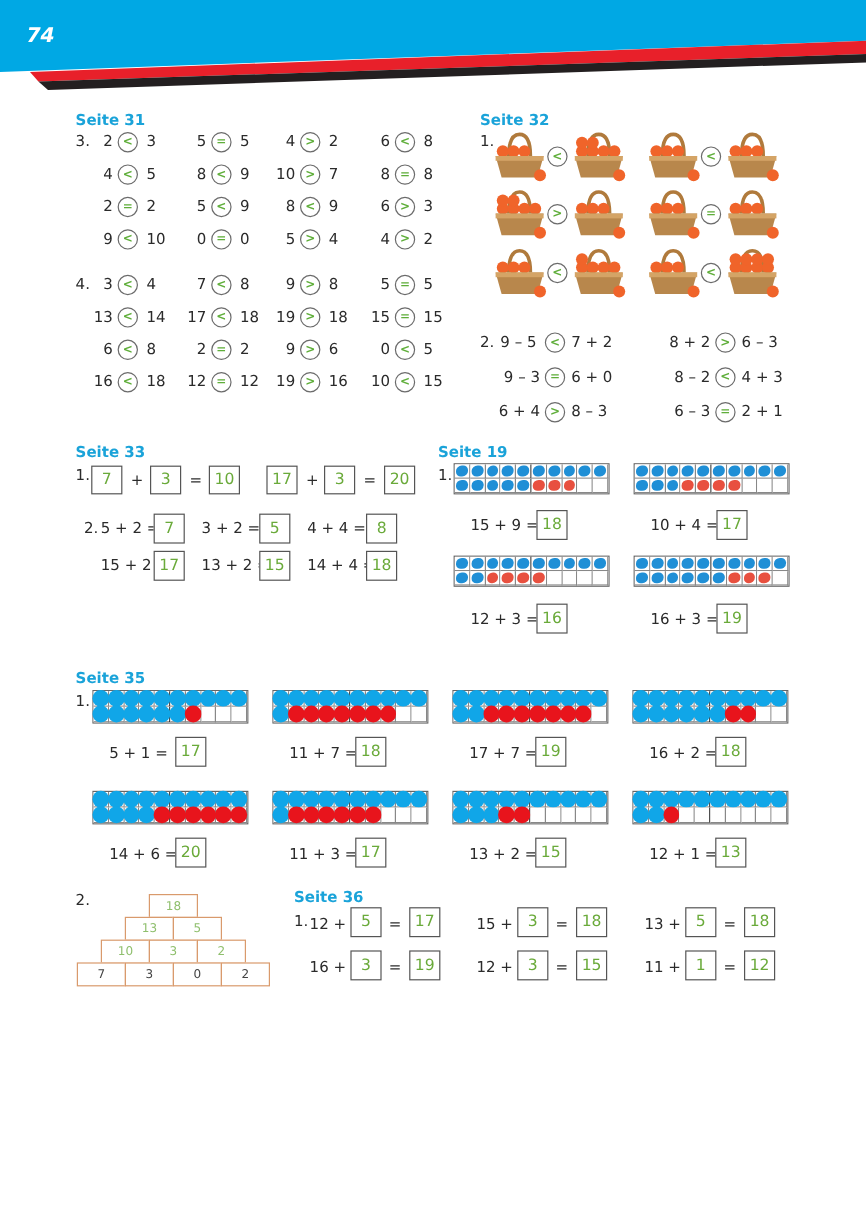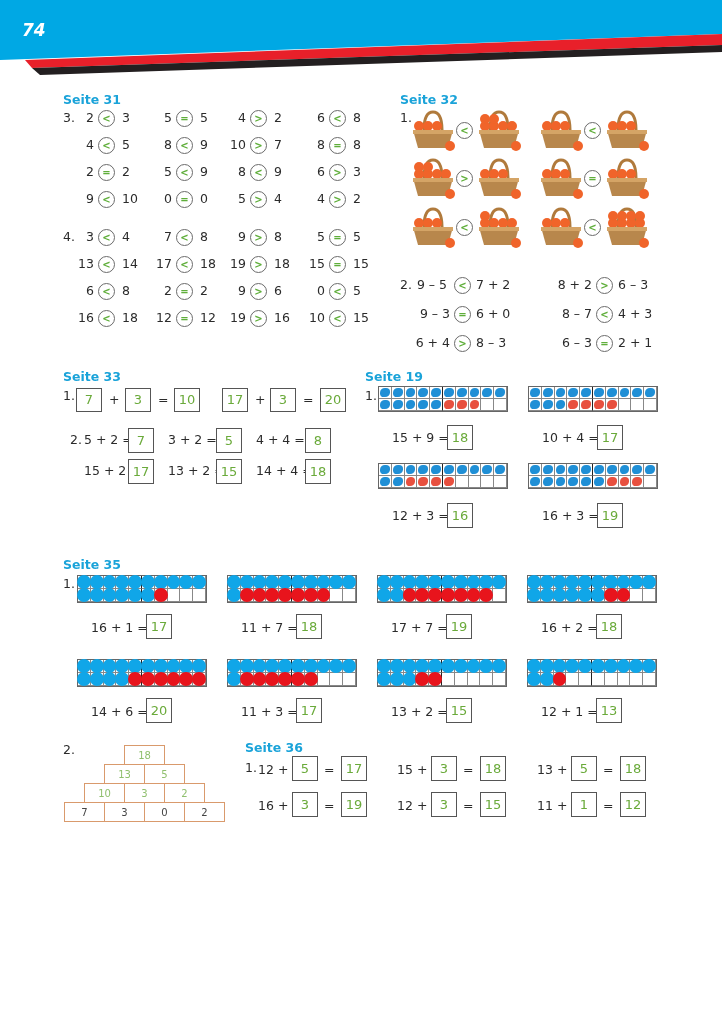--- a/index.html
+++ b/index.html
@@ -276,21 +276,21 @@
 <div id="s32t2">
     <div class="txt" style="left: 414px; top: 277px; width: 36px; text-align: center;">9 – 5</div>
     <div class="circ" style="left: 454px; top: 277px;">&lt;</div>
     <div class="txt" style="left: 476px; top: 277px;">7 + 2</div>
     <div class="txt" style="left: 556px; top: 277px; width: 36px; text-align: right;">8 + 2</div>
     <div class="circ" style="left: 596px; top: 277px;">&gt;</div>
     <div class="txt" style="left: 618px; top: 277px;">6 – 3</div>
     <div class="txt" style="left: 414px; top: 306px; width: 36px; text-align: right;">9 – 3</div>
     <div class="circ" style="left: 454px; top: 306px;">=</div>
     <div class="txt" style="left: 476px; top: 306px;">6 + 0</div>
-    <div class="txt" style="left: 556px; top: 306px; width: 36px; text-align: right;">8 – 7</div>
+    <div class="txt" style="left: 556px; top: 306px; width: 36px; text-align: right;">8 – 2</div>
     <div class="circ" style="left: 596px; top: 306px;">&lt;</div>
     <div class="txt" style="left: 618px; top: 306px;">4 + 3</div>
     <div class="txt" style="left: 414px; top: 335px; width: 36px; text-align: right;">6 + 4</div>
     <div class="circ" style="left: 454px; top: 335px;">&gt;</div>
     <div class="txt" style="left: 476px; top: 335px;">8 – 3</div>
     <div class="txt" style="left: 556px; top: 335px; width: 36px; text-align: right;">6 – 3</div>
     <div class="circ" style="left: 596px; top: 335px;">=</div>
     <div class="txt" style="left: 618px; top: 335px;">2 + 1</div>
   </div>
 
@@ -617,21 +617,21 @@
       <div class="cell">
         <div class="dot b"></div>
       </div>
       <div class="cell">
         <div class="dot r"></div>
       </div>
       <div class="cell"></div>
       <div class="cell"></div>
       <div class="cell"></div>
     </div>
-    <div class="txt" style="left: 91px; top: 620px;">16 + 1 =</div>
+    <div class="txt" style="left: 91px; top: 620px;">5 + 1 =</div>
     <div class="box" style="left: 146px; top: 614px; width: 26px; height: 25px; line-height: 23px;">17</div>
     <div class="frame dots" style="left: 227px; top: 575px; width: 130px; height: 28px;">
       <div class="cell">
         <div class="dot b"></div>
       </div>
       <div class="cell">
         <div class="dot b"></div>
       </div>
       <div class="cell">
         <div class="dot b"></div>

